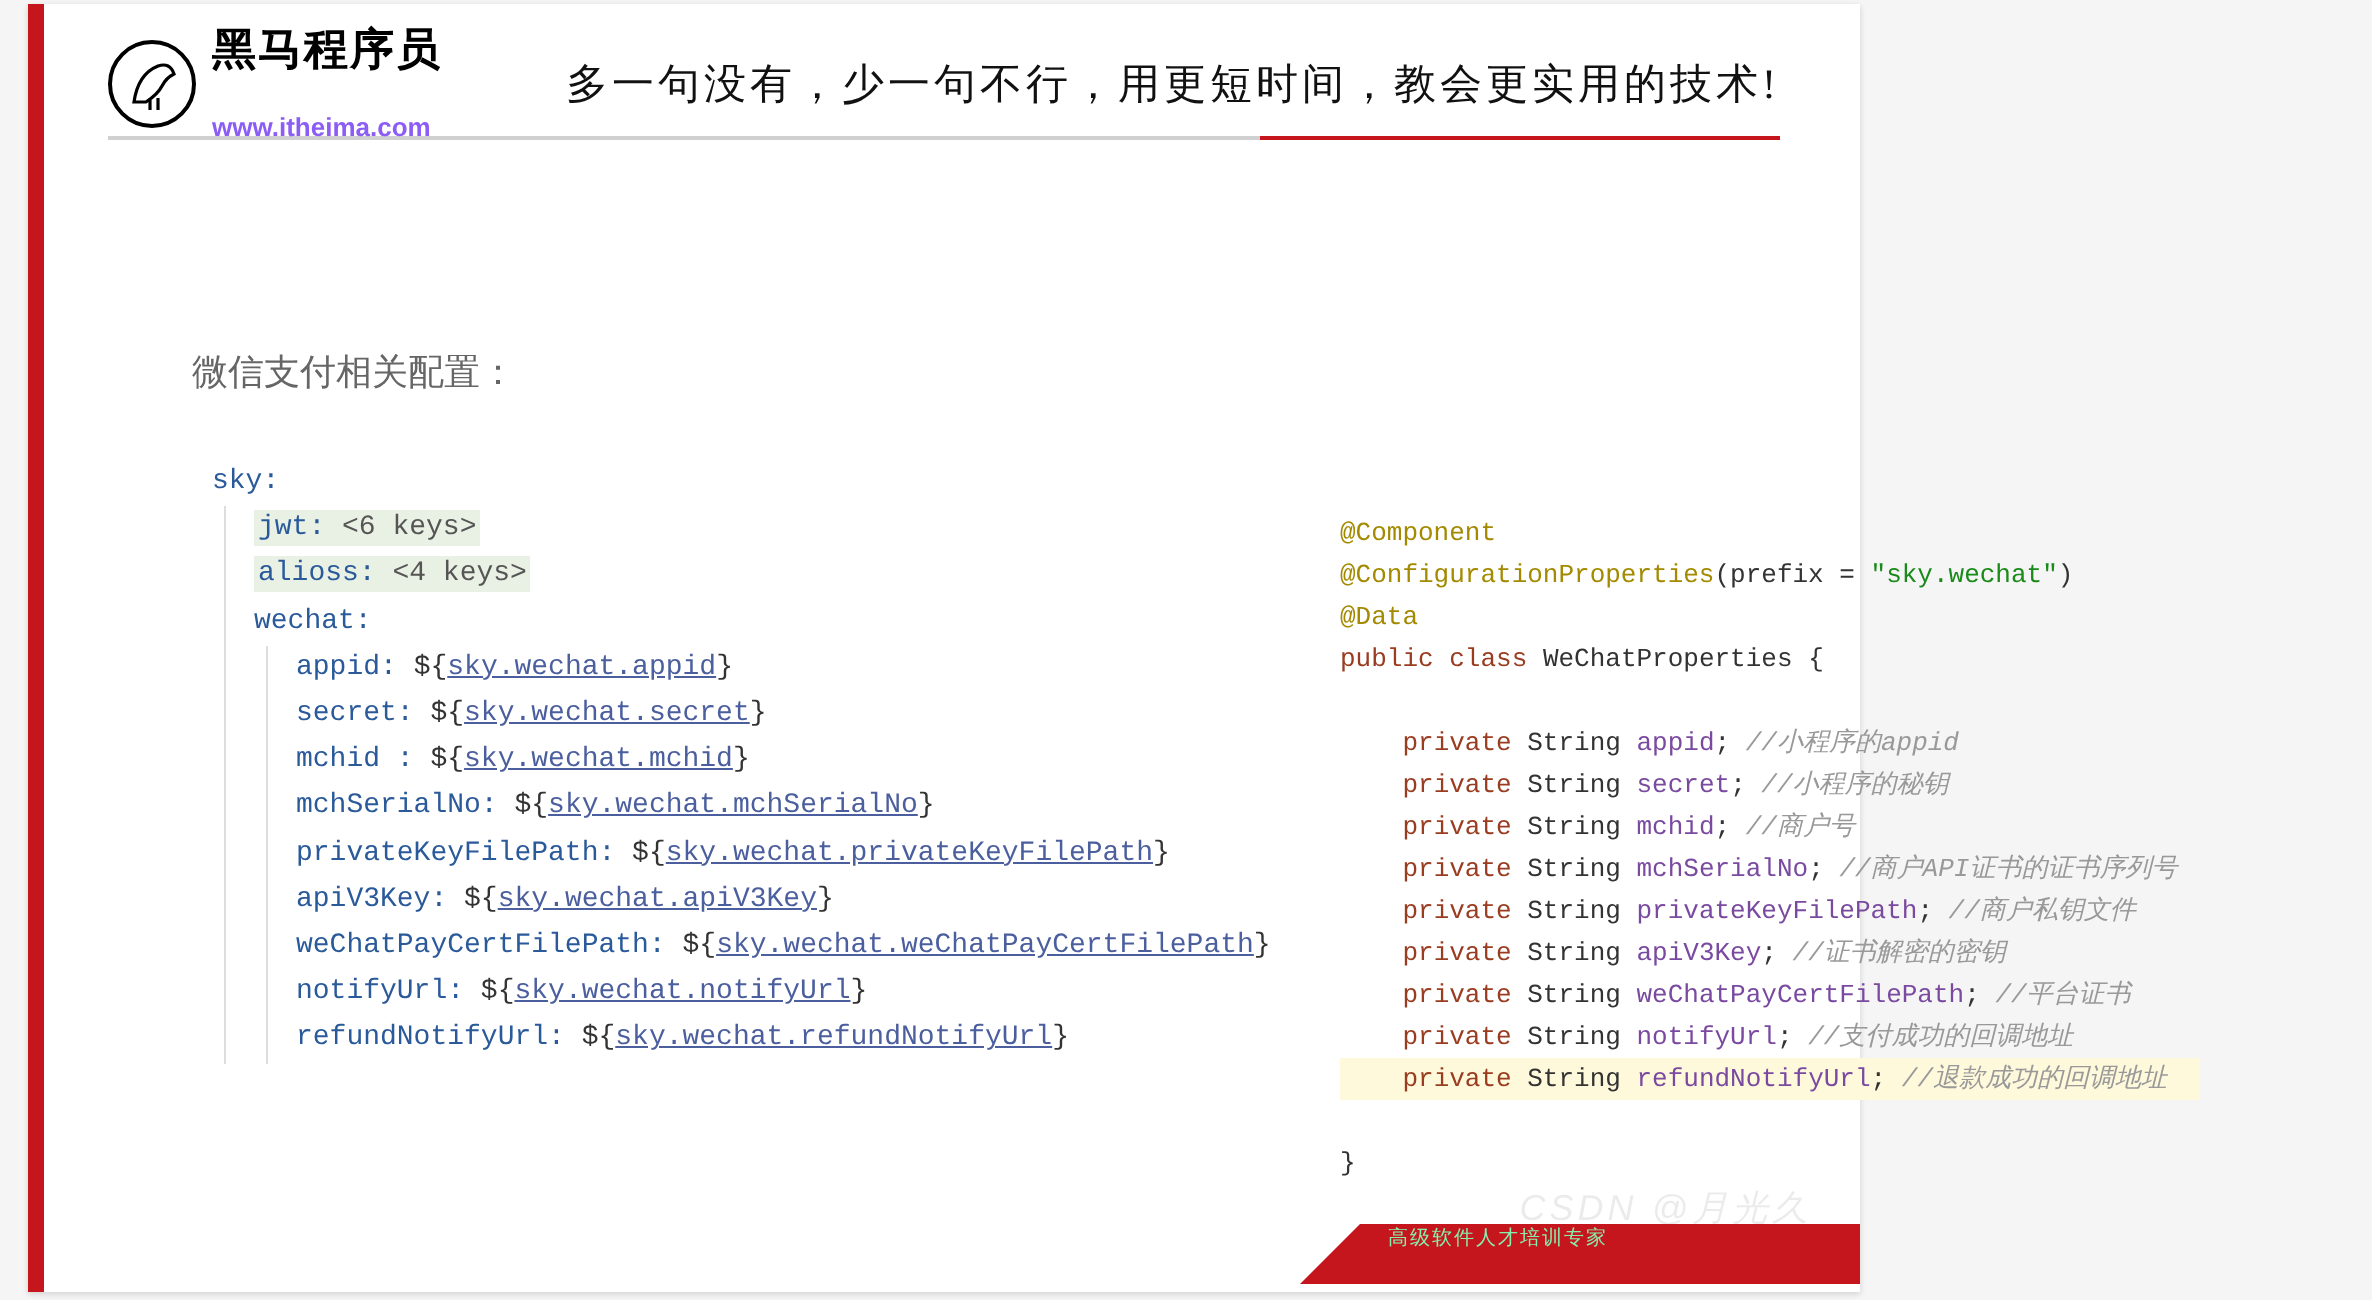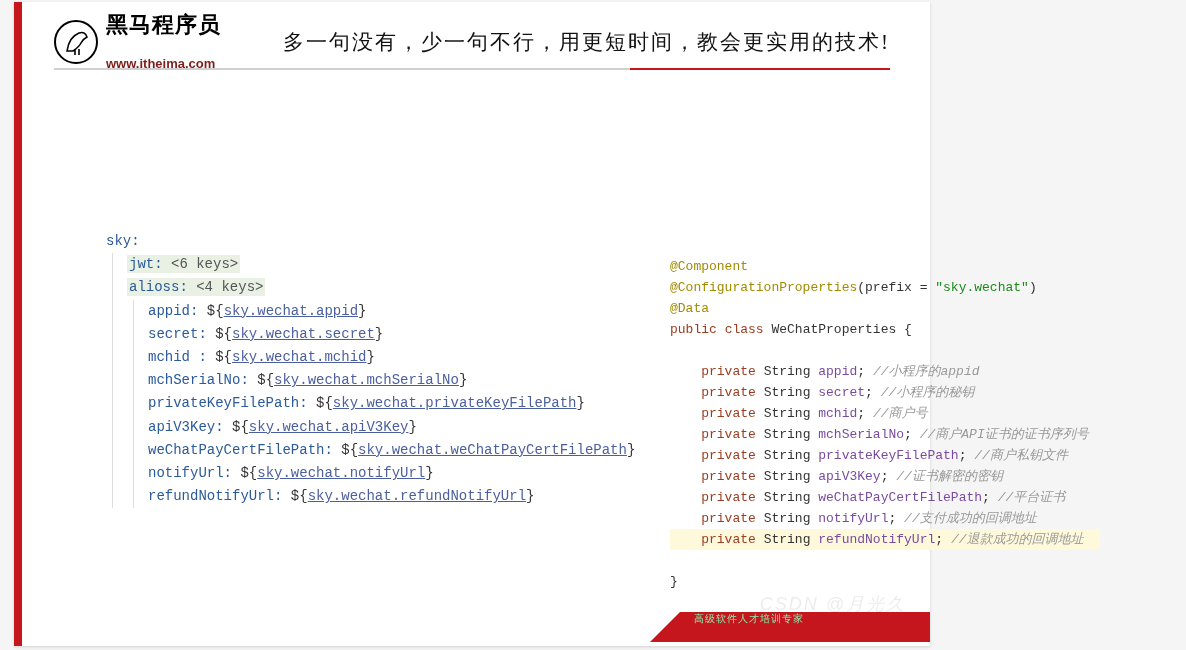--- a/index.html
+++ b/index.html
@@ -50,21 +50,21 @@
   .logo-circle {
     width: 44px; height: 44px;
     border: 2px solid #000;
     border-radius: 50%;
     display: flex;
     align-items: center;
     justify-content: center;
   }
   .logo-text { display: flex; flex-direction: column; line-height: 1.1; }
   .logo-cn { font-size: 22px; font-weight: 700; letter-spacing: 1px; }
-  .logo-url { font-size: 13px; color: #7f1d1d; font-weight: 600; margin-top: 20px; }
+  .logo-url { font-size: 13px; color: #8b5cf6; font-weight: 600; margin-top: 20px; }
   .tagline {
     font-family: "KaiTi", "STKaiti", serif;
     font-size: 21px;
     letter-spacing: 2px;
     color: #111;
   }
   .title {
     position: absolute;
     left: 82px; top: 100px;
     font-size: 26px;
@@ -156,26 +156,28 @@
           </svg>
       </div>
       <div class="logo-text">
         <span class="logo-cn">黑马程序员</span>
         <span class="logo-url">www.itheima.com</span>
       </div>
     </div>
     <div class="tagline">多一句没有，少一句不行，用更短时间，教会更实用的技术!</div>
   </div>
 
+  <div class="subtitle">微信支付相关配置：</div>
 
   <div class="code-left mono">
     <div><span class="k-key">sky:</span></div>
     <div class="tree">
       <div><span class="folded"><span class="k-key">jwt:</span> <span class="k-val">&lt;6 keys&gt;</span></span></div>
       <div><span class="folded"><span class="k-key">alioss:</span> <span class="k-val">&lt;4 keys&gt;</span></span></div>
+      <div><span class="k-key">wechat:</span></div>
       <div class="tree" id="yaml-items">
           <div><span class="k-key">appid:</span> <span>${</span><span class="link">sky.wechat.appid</span><span>}</span></div>
           <div><span class="k-key">secret:</span> <span>${</span><span class="link">sky.wechat.secret</span><span>}</span></div>
           <div><span class="k-key">mchid :</span> <span>${</span><span class="link">sky.wechat.mchid</span><span>}</span></div>
           <div><span class="k-key">mchSerialNo:</span> <span>${</span><span class="link">sky.wechat.mchSerialNo</span><span>}</span></div>
           <div><span class="k-key">privateKeyFilePath:</span> <span>${</span><span class="link">sky.wechat.privateKeyFilePath</span><span>}</span></div>
           <div><span class="k-key">apiV3Key:</span> <span>${</span><span class="link">sky.wechat.apiV3Key</span><span>}</span></div>
           <div><span class="k-key">weChatPayCertFilePath:</span> <span>${</span><span class="link">sky.wechat.weChatPayCertFilePath</span><span>}</span></div>
           <div><span class="k-key">notifyUrl:</span> <span>${</span><span class="link">sky.wechat.notifyUrl</span><span>}</span></div>
           <div><span class="k-key">refundNotifyUrl:</span> <span>${</span><span class="link">sky.wechat.refundNotifyUrl</span><span>}</span></div>

